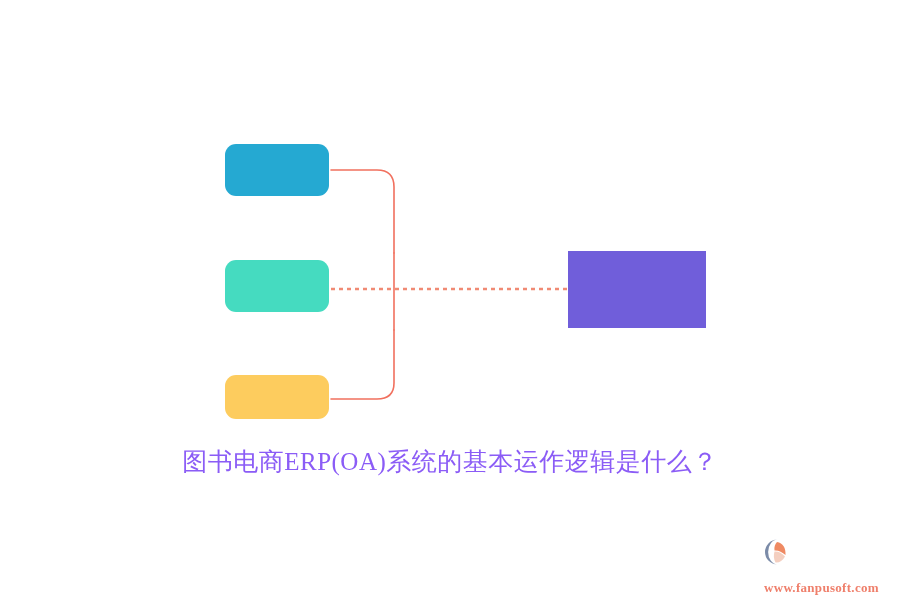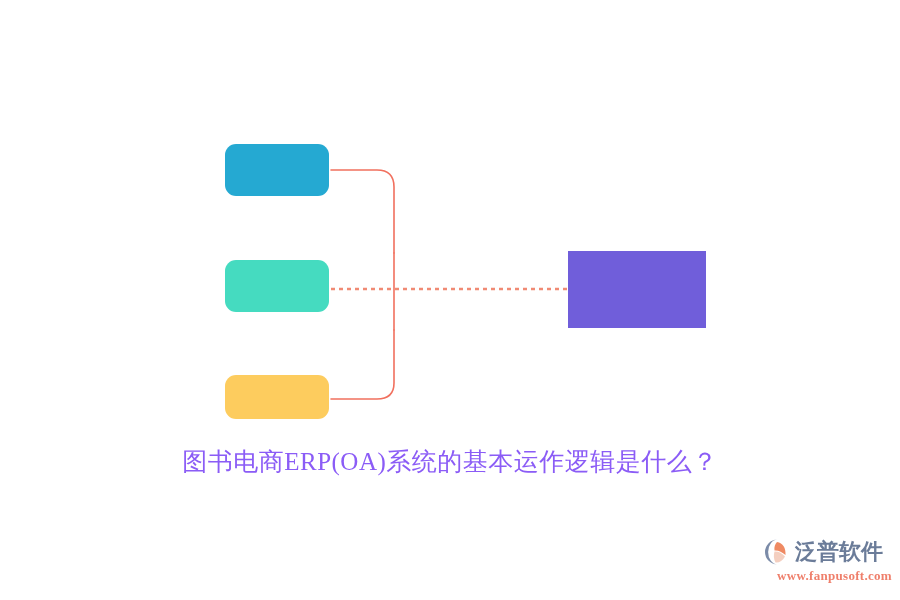--- a/index.html
+++ b/index.html
@@ -112,28 +112,28 @@
     margin-left: 3px;
     font-family: "DejaVu Sans", sans-serif;
     font-size: 22px;
     font-weight: bold;
     color: #6b7c99;
     letter-spacing: 0px;
     line-height: 30px;
     white-space: nowrap;
   }
   .wm-url {
-    margin-top: 0px;
+    margin-top: 12px;
     font-family: "Liberation Serif", "DejaVu Serif", serif;
     font-size: 13px;
     font-weight: bold;
     color: #ef7f6b;
     letter-spacing: 0.3px;
     white-space: nowrap;
-    text-align: right;
+    text-align: left;
     padding-left: 2px;
   }
 </style>
 </head>
 <body>
 
 <div class="canvas">
 
   <div class="diagram">
 
@@ -171,18 +171,17 @@
 
   <div class="watermark">
     <div class="wm-top">
       <div class="wm-mark">
         <svg viewBox="0 0 30 30" xmlns="http://www.w3.org/2000/svg">
           <path d="M15.5 2.5 A12.5 12.5 0 1 0 15.5 27.5 A9 12 0 0 1 15.5 2.5 Z" fill="#7b8ba8"></path>
           <path d="M15 5 C21 6 24 11 23.5 18 C20 15 16 13 12.5 13.5 C12 10 13 7 15 5 Z" fill="#ef8a63"></path>
           <path d="M12.5 14.5 C16 14 20 16 23 19.5 C20.5 24 17 26 13.5 25.5 C11.5 22 11.5 18 12.5 14.5 Z" fill="#f4cfc0"></path>
         </svg>
       </div>
-      <div class="wm-brand">泛普软件</div>
     </div>
     <div class="wm-url">www.fanpusoft.com</div>
   </div>
 
 </div>
 
 </body></html>

